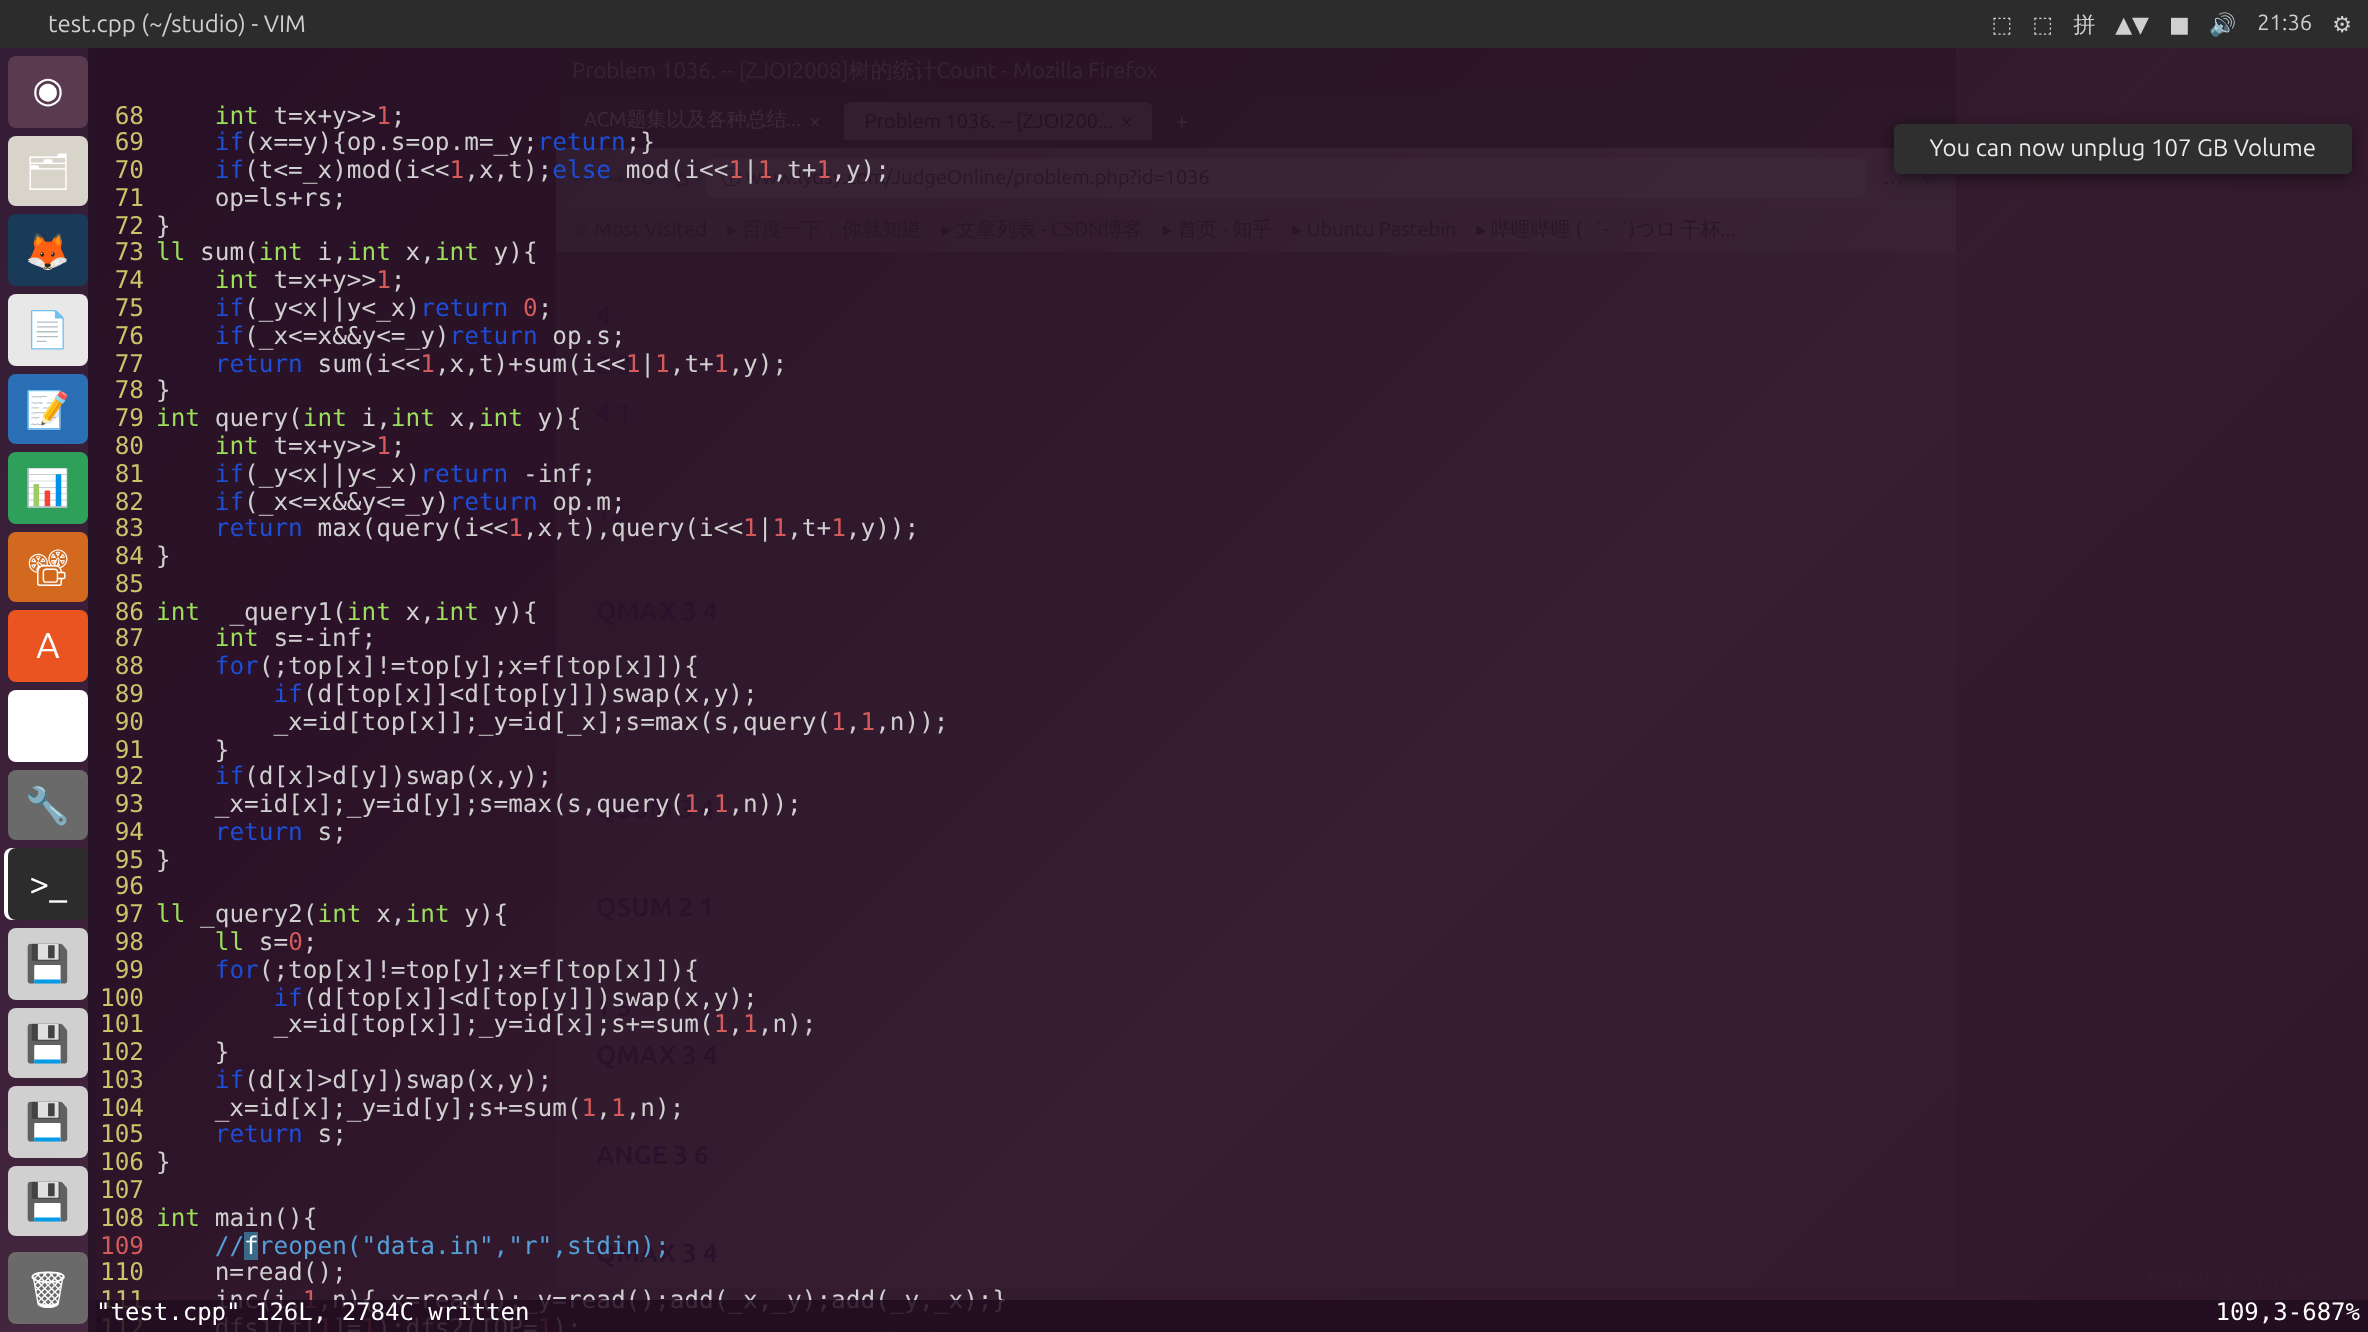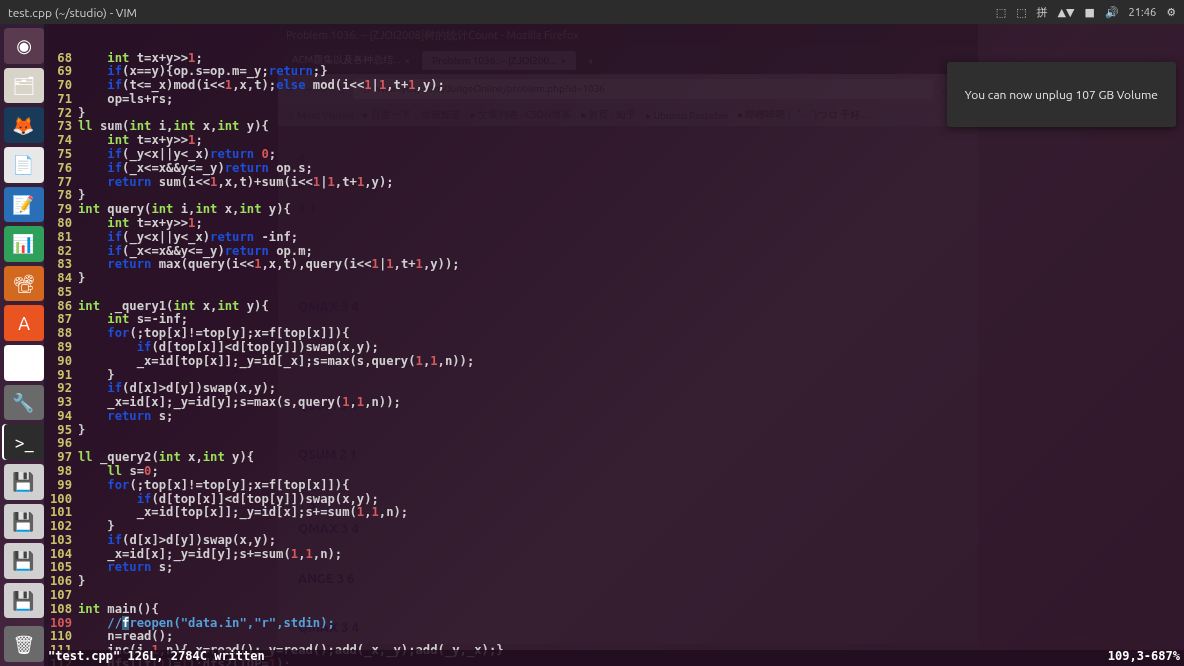--- a/index.html
+++ b/index.html
@@ -15,21 +15,21 @@
 
 .top-panel {
   height: 24px;
   background: #2c2c2c;
   display: flex;
   align-items: center;
   padding: 0 8px;
   font-size: 12px;
   color: #cfcfcf;
 }
-.top-panel .title { flex: 1; }
+.top-panel .title { flex: 1; margin-left: 16px; }
 .top-panel .tray { display: flex; gap: 10px; align-items: center; }
 .tray span { font-size: 11px; }
 
 .launcher {
   position: absolute;
   left: 0;
   top: 24px;
   bottom: 0;
   width: 48px;
   background: rgba(40,20,40,0.65);
@@ -128,21 +128,20 @@
   top: 24px;
   right: 0;
   bottom: 0;
   font-family: "DejaVu Sans Mono", monospace;
   font-size: 12.2px;
   line-height: 1.13;
   background: rgba(33,12,30,0.85);
   white-space: pre;
   z-index: 3;
   color: #d0d0d0;
-  font-weight: bold;
 }
 .vim .code { padding: 0 2px; }
 .ln { color: #c9c36a; display: inline-block; width: 26px; text-align: right; margin-right: 6px; }
 .kw { color: #1d4ed8; }
 .ty { color: #9bdf5a; }
 .num { color: #d55a5a; }
 .cursor-line .ln { color: #d55a5a; }
 .cmt { color: #55a0d8; }
 .status {
   position: absolute;
@@ -159,21 +158,21 @@
 .status .left { flex: 1; }
 .status .right { display: flex; }
 
 .notif {
   position: absolute;
   right: 8px;
   top: 62px;
   background: #2f2f2f;
   color: #eaeaea;
   font-size: 12px;
-  padding: 26px 18px;
+  padding: 6px 18px;
   border-radius: 3px;
   z-index: 10;
   box-shadow: 0 2px 8px rgba(0,0,0,0.5);
 }
 .watermark {
   position: absolute;
   right: 20px;
   bottom: 20px;
   color: rgba(180,160,170,0.4);
   font-size: 11px;
@@ -185,21 +184,21 @@
 
 <div class="top-panel">
   <div class="title">test.cpp (~/studio) - VIM</div>
   <div class="tray">
     <span>⬚</span>
     <span>⬚</span>
     <span>拼</span>
     <span>▲▼</span>
     <span>■</span>
     <span>🔊</span>
-    <span>21:46</span>
+    <span>21:36</span>
     <span>⚙</span>
   </div>
 </div>
 
 <div class="launcher" id="launcher">
   <div class="item" style="background: rgb(90, 58, 79);">◉</div>
     <div class="item" style="background: rgb(217, 212, 201);">🗂</div>
     <div class="item" style="background: rgb(26, 58, 90);">🦊</div>
     <div class="item" style="background: rgb(232, 232, 232);">📄</div>
     <div class="item" style="background: rgb(42, 111, 181);">📝</div>

